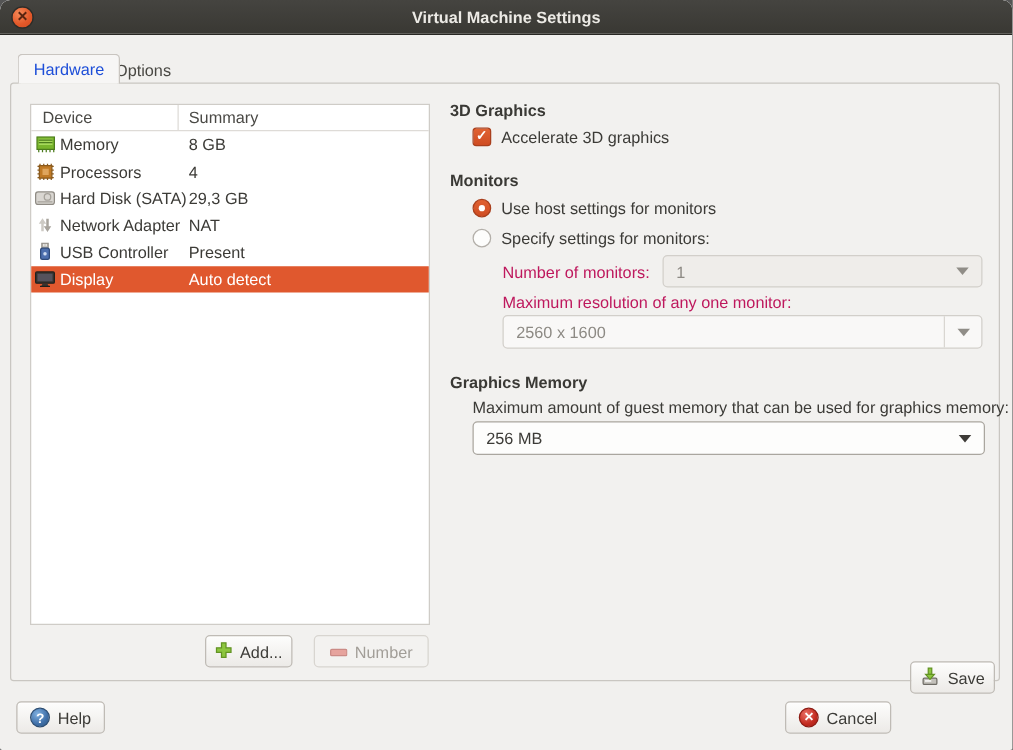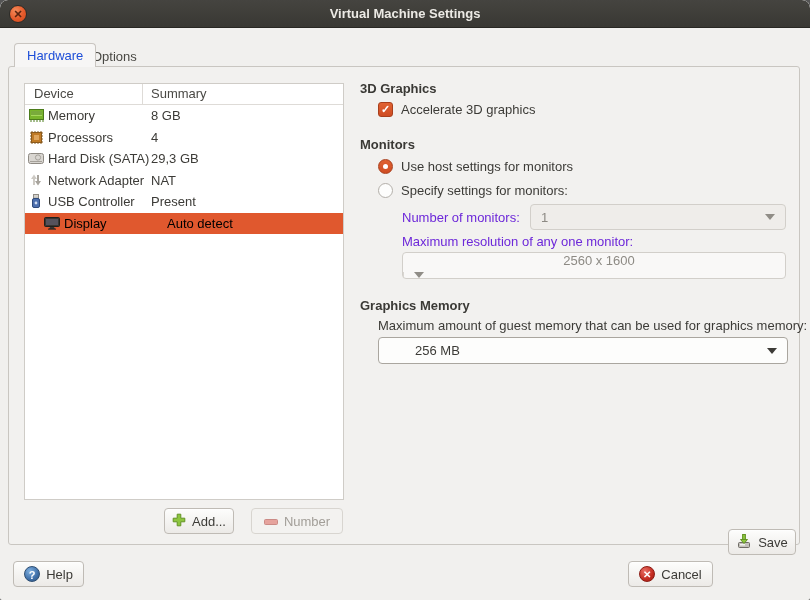--- a/index.html
+++ b/index.html
@@ -59,21 +59,21 @@
   }
   .dl-header { display: flex; height: 21px; border-bottom: 1px solid #dedbd7; color: #4a4945; }
   .dl-header .col-device {
     width: 118px; padding-left: 9px; line-height: 20px;
     border-right: 1px solid #dedbd7;
   }
   .dl-header .col-summary { flex: 1; padding-left: 8px; line-height: 20px; }
   .dl-row { display: flex; align-items: center; height: 21.5px; }
   .dl-row .cell-device { width: 118px; display: flex; align-items: center; gap: 4px; padding-left: 3px; overflow: visible; white-space: nowrap; }
   .dl-row .cell-summary { flex: 1; padding-left: 8px; white-space: nowrap; }
-  .dl-row.selected { background: #e0582e; color: #000000; padding-left: 16px; }
+  .dl-row.selected { background: #e0582e; color: #ffffff; }
 
   .dev-icon { width: 16px; height: 16px; flex: 0 0 16px; display: inline-flex; align-items: center; justify-content: center; }
 
   
   .btn {
     position: absolute; height: 26px; border: 1px solid #bfbbb5; border-radius: 4px;
     background: linear-gradient(#fdfdfc, #eceae7);
     display: inline-flex; align-items: center; justify-content: center; gap: 6px;
     font-size: 13px; color: #3c3b37; box-shadow: 0 1px 0 rgba(255,255,255,.6) inset;
   }
@@ -90,21 +90,21 @@
     width: 16px; height: 16px; border-radius: 50%; color: #fff;
     font-size: 10px; font-weight: bold; line-height: 16px; text-align: center;
     display: inline-block;
   }
   .help-ic   { background: radial-gradient(circle at 35% 30%, #7fb0e0, #3f6fa8 60%, #31587f); border: 1px solid #2d4e73; font-size: 11px;}
   .cancel-ic { background: radial-gradient(circle at 35% 30%, #ea7066, #c32b20 60%, #9e1f16); border: 1px solid #8c1b13; }
 
   
   .heading { position: absolute; font-weight: bold; color: #3a3935; }
   .rp-label { position: absolute; color: #3c3b37; }
-  .rp-label.dim { color: #6d28d9; }
+  .rp-label.dim { color: #be185d; }
 
   .check-row, .radio-row { position: absolute; display: flex; align-items: center; gap: 8px; }
   .checkbox {
     width: 15px; height: 15px; border-radius: 3px;
     background: linear-gradient(#e06232, #cf4c22);
     border: 1px solid #a93f1c;
     color: #fff; font-size: 11px; line-height: 13px; text-align: center; font-weight: bold;
   }
   .radio { width: 15px; height: 15px; border-radius: 50%; }
   .radio.on {
@@ -122,31 +122,31 @@
     display: flex; align-items: center;
   }
   .select .val { flex: 1; padding-left: 10px; white-space: nowrap; }
   .caret {
     width: 0; height: 0; margin-right: 10px;
     border-left: 5px solid transparent; border-right: 5px solid transparent;
     border-top: 6px solid #3d3b37;
   }
   .select.disabled1 { background: #efedea; border: 1px solid #d2cfca; color: #8d8a84; height: 26px; }
   .select.disabled1 .caret { border-top-color: #908d87; }
-  .select.disabled2 { background: #f9f8f7; border: 1px solid #d2cfca; color: #8d8a84; flex-direction: column; }
+  .select.disabled2 { background: #f9f8f7; border: 1px solid #d2cfca; color: #8d8a84; }
   .select.disabled2 .arrowcell {
     align-self: stretch; display: flex; align-items: center; justify-content: center;
     width: 30px; border-left: 1px solid #d9d6d1;
   }
   .select.disabled2 .arrowcell .caret { margin: 0; border-top-color: #908d87; }
   .select.enabled { background: #fdfdfc; border: 1px solid #aaa69f; color: #3c3b37; }
 
   #sel-monitors  { left: 530px; top: 204px; width: 256px; }
   #sel-resolution{ left: 402px; top: 252px; width: 384px; }
-  #sel-gmem      { left: 378px; top: 337px; width: 410px; padding-left: 26px; }
+  #sel-gmem      { left: 378px; top: 337px; width: 410px; }
 </style>
 </head>
 <body>
 
 <div class="window">
 
   <div class="titlebar">
     <span class="close-btn">✕</span>
     <span class="title">Virtual Machine Settings</span>
   </div>

